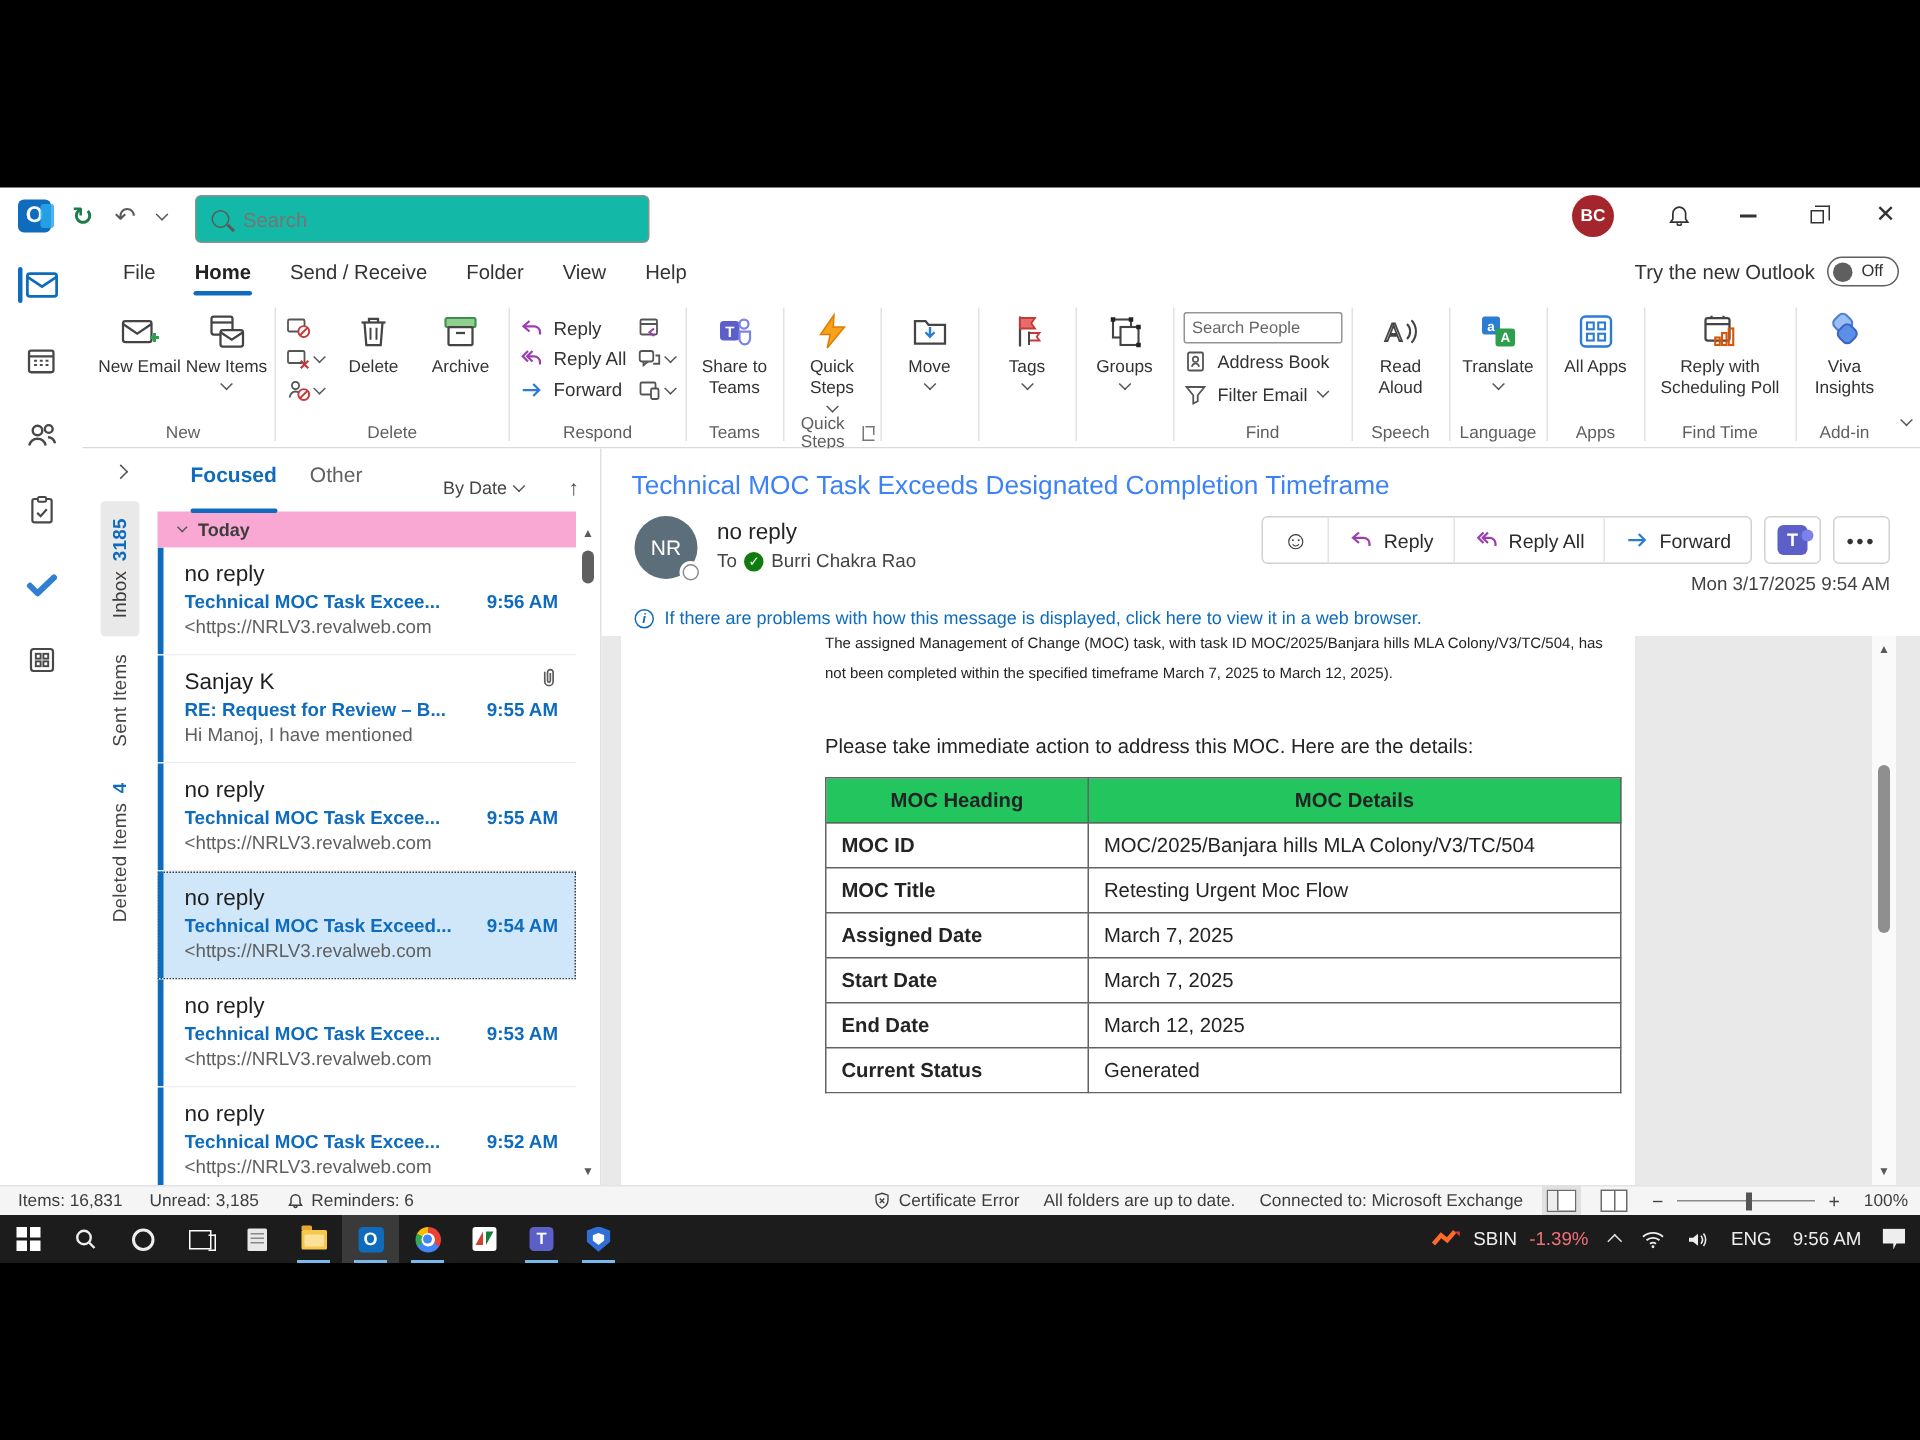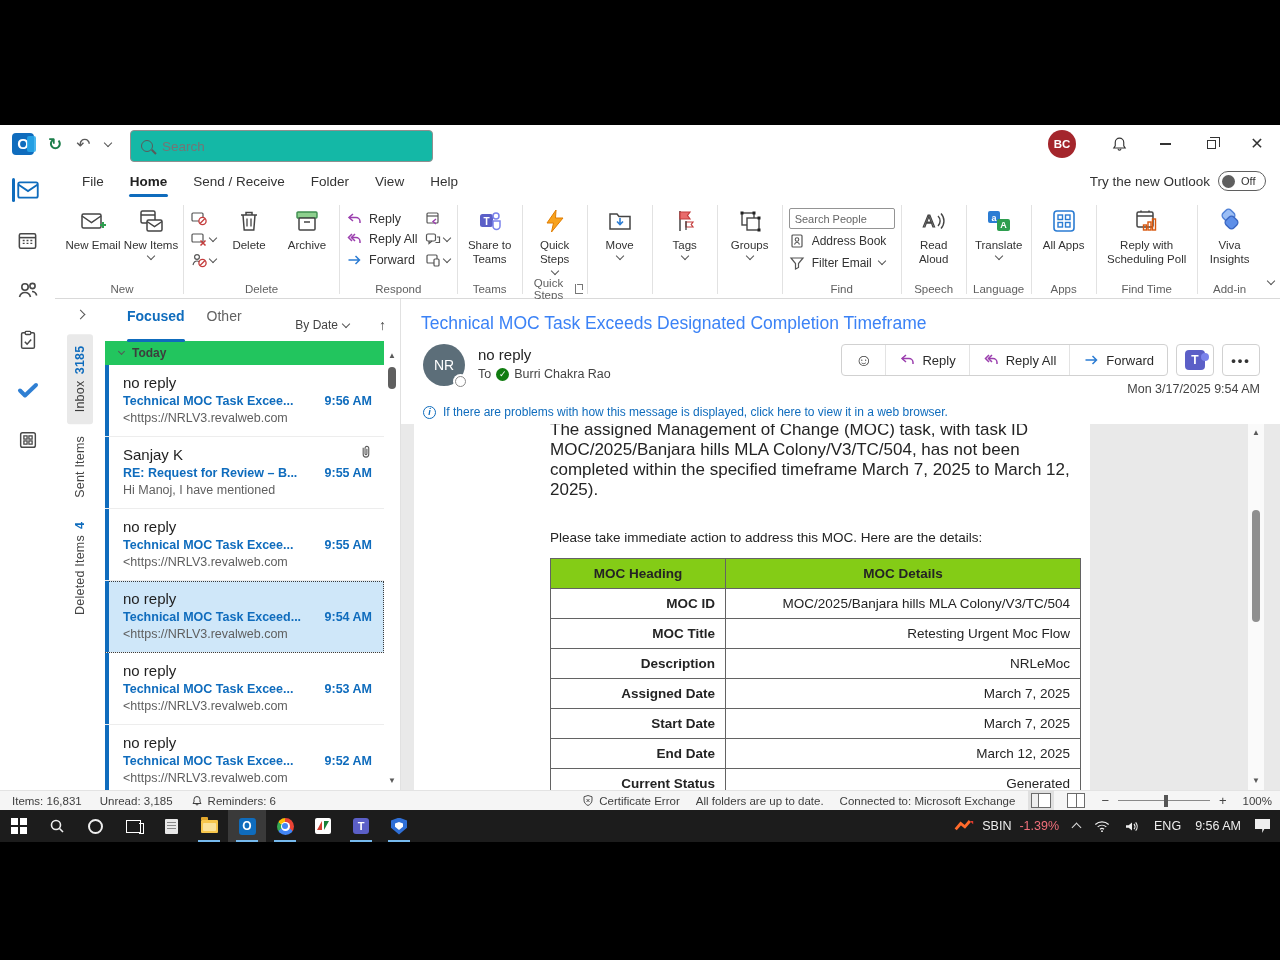--- a/index.html
+++ b/index.html
@@ -79,21 +79,21 @@
   .vtab.active { background:#e9e9e9; color:#3c3c3c; }
 
   
   .list-pane { width:296px; flex:none; position:relative; border-right:1px solid #e1e1e1; display:flex; flex-direction:column; }
   .list-header { height:42px; display:flex; align-items:center; padding:10px 14px 0 22px; gap:22px; }
   .ltab { font-size:14px; color:#616161; position:relative; padding-bottom:18px; }
   .ltab.active { color:#0f6cbd; font-weight:bold; }
   .ltab.active::after { content:""; position:absolute; left:0; right:0; bottom:0; height:3px; background:#0f6cbd; border-radius:2px; }
   .sortby { margin-left:auto; font-size:12px; color:#444; display:flex; align-items:center; gap:5px; }
   .sort-up { font-size:14px; color:#444; margin-left:8px; }
-  .today-bar { height:24px; background:#22c55e; display:flex; align-items:center; gap:8px; padding-left:14px; font-size:12px; font-weight:bold; color:#3d3d3d; margin-right:16px; }
+  .today-bar { height:24px; background:#f9a8d4; display:flex; align-items:center; gap:8px; padding-left:14px; font-size:12px; font-weight:bold; color:#3d3d3d; margin-right:16px; }
   .today-bar .chev { width:5px; height:5px; }
   .mail-items { flex:1; overflow:hidden; margin-right:16px; }
   .mitem { height:72px; position:relative; padding:9px 10px 0 18px; border-bottom:1px solid #ededed; background:#fff; }
   .mitem::before { content:""; position:absolute; left:0; top:0; bottom:0; width:4px; background:#0f6cbd; }
   .mitem.selected { background:#cfe7f9; outline:1px dotted #3c3c3c; outline-offset:-1px; }
   .msender { font-size:15px; color:#1f1f1f; white-space:nowrap; overflow:hidden; }
   .msubj { font-size:12.5px; font-weight:bold; color:#0f6cbd; margin-top:3px; white-space:nowrap; overflow:hidden; padding-right:64px; }
   .mtime { position:absolute; right:12px; top:29px; font-size:12.5px; font-weight:bold; color:#0f6cbd; }
   .mprev { font-size:12.5px; color:#5f5f5f; margin-top:3px; white-space:nowrap; overflow:hidden; }
   .mclip { position:absolute; right:12px; top:7px; }
@@ -123,25 +123,25 @@
   .dots { letter-spacing:2px; color:#333; font-weight:bold; font-size:13px; }
   .msg-date { font-size:12.5px; color:#424242; }
   .smiley { font-size:17px; color:#3a3a3a; line-height:1; }
   .info-bar { padding:3px 20px 5px 22px; font-size:12px; color:#0f6cbd; display:flex; align-items:center; gap:7px; }
   .iic { width:13px; height:13px; border:1.3px solid #0f6cbd; border-radius:50%; font-size:9px; font-style:italic; font-weight:bold; display:flex; align-items:center; justify-content:center; flex:none; }
 
   .msg-body { flex:1; background:#e9e9e9; position:relative; overflow:hidden; }
   .body-page { position:absolute; left:13px; top:0; bottom:0; width:676px; background:#fff; }
   .email-content { padding:5px 10px 0 136px; width:677px; }
   .clipwrap { overflow:hidden; }
-  .bp1 { font-size:17px; line-height:20px; color:#242424; margin-top:-9px; width:532px; }
+  .bp1 { font-size:10px; line-height:20px; color:#242424; margin-top:-9px; width:532px; }
   .bp2 { font-size:13.5px; line-height:20px; color:#242424; margin-top:28px; width:532px; }
   .moc-table { border-collapse:collapse; table-layout:fixed; width:531px; margin-top:10px; font-size:13.5px; color:#242424; }
-  .moc-table th, .moc-table td { border:1px solid #636363; padding:5px 10px; height:30px;text-align:right; }
-  .moc-table th { font-weight:bold; text-align:center; background:#84cc16; }
+  .moc-table th, .moc-table td { border:1px solid #636363; padding:5px 10px; height:30px; }
+  .moc-table th { font-weight:bold; text-align:center; background:#22c55e; }
   .moc-table td.k { font-weight:bold; width:175px; }
   .read-scroll { position:absolute; right:16px; top:0; bottom:0; width:16px; background:#fafafa; display:flex; flex-direction:column; align-items:center; padding-top:4px; }
   .read-thumb { width:8px; height:112px; background:#8f8f8f; border-radius:4px; margin-top:72px; }
   .read-scroll .bottom { margin-top:auto; margin-bottom:4px; }
 
   
   .statusbar { position:absolute; left:0; right:0; bottom:0; height:20px; background:#f5f5f5; border-top:1px solid #e3e3e3; display:flex; align-items:center; font-size:11.5px; color:#3d3d3d; padding:0 8px; }
   .sb-left { display:flex; align-items:center; gap:18px; padding-left:4px; }
   .sb-right { margin-left:auto; display:flex; align-items:center; gap:16px; }
   .sb-ic { display:flex; align-items:center; gap:5px; }
@@ -757,24 +757,20 @@
                   </tr>
                   <tr>
                         <td class="k">MOC ID</td>
                         <td>MOC/2025/Banjara hills MLA Colony/V3/TC/504</td>
                       </tr>
                   <tr>
                         <td class="k">MOC Title</td>
                         <td>Retesting Urgent Moc Flow</td>
                       </tr>
                   <tr>
-                        <td class="k">Description</td>
-                        <td>NRLeMoc</td>
-                      </tr>
-                  <tr>
                         <td class="k">Assigned Date</td>
                         <td>March 7, 2025</td>
                       </tr>
                   <tr>
                         <td class="k">Start Date</td>
                         <td>March 7, 2025</td>
                       </tr>
                   <tr>
                         <td class="k">End Date</td>
                         <td>March 12, 2025</td>

